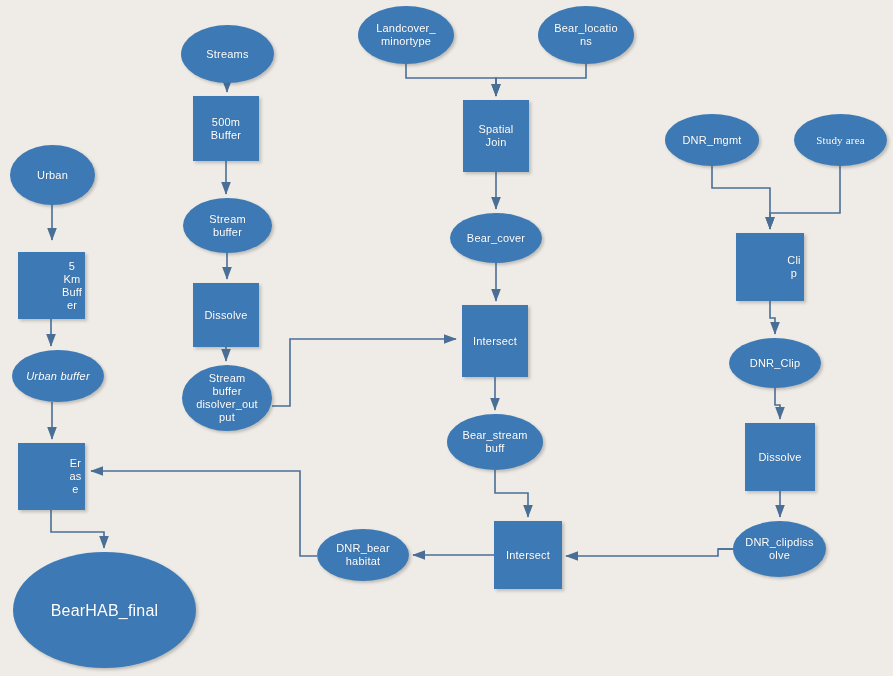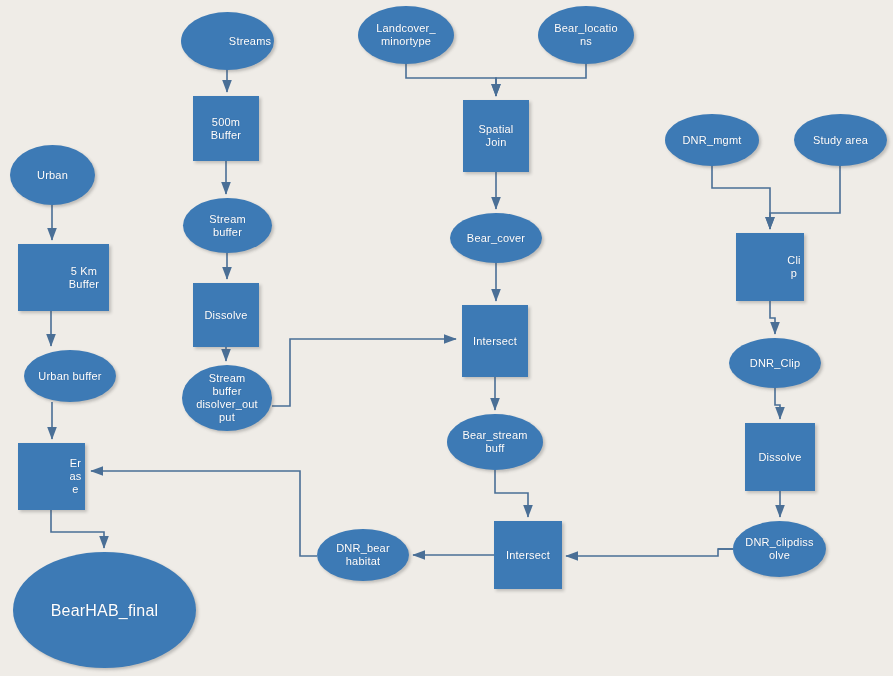--- a/index.html
+++ b/index.html
@@ -89,33 +89,33 @@
         <path d="M780,491 L780,517" fill="none" stroke="#4a6f96" stroke-width="1.6" marker-end="url(#arrow-end)"></path>
         <path d="M733,549 L718,549 L718,556 L566,556" fill="none" stroke="#4a6f96" stroke-width="1.6" marker-end="url(#arrow-end)"></path>
         <path d="M733,549 L718,549" fill="none" stroke="#4a6f96" stroke-width="1.6"></path>
       </g>
   </svg>
 
   <div id="node-layer">
       <div class="node data" style="left: 10px; top: 145px; width: 85px; height: 60px;">
         <span>Urban</span>
       </div>
-      <div class="node process" style="left: 18px; top: 244px; width: 91px; height: 67px; padding-left: 41px;">
+      <div class="node process" style="left: 18px; top: 252px; width: 67px; height: 67px; padding-left: 41px;">
         <span>5 Km<br>Buffer</span>
       </div>
-      <div class="node data" style="left: 24px; top: 350px; width: 92px; height: 52px;">
+      <div class="node data" style="left: 12px; top: 350px; width: 92px; height: 52px; font-style: italic;">
         <span>Urban buffer</span>
       </div>
       <div class="node process" style="left: 18px; top: 443px; width: 67px; height: 67px; padding-left: 48px;">
         <span>Erase</span>
       </div>
       <div class="node data big" style="left: 13px; top: 552px; width: 183px; height: 116px;">
         <span>BearHAB_final</span>
       </div>
-      <div class="node data" style="left: 181px; top: 12px; width: 93px; height: 58px; text-align: right;">
+      <div class="node data" style="left: 181px; top: 25px; width: 93px; height: 58px;">
         <span>Streams</span>
       </div>
       <div class="node process" style="left: 193px; top: 96px; width: 66px; height: 65px;">
         <span>500m<br>Buffer</span>
       </div>
       <div class="node data" style="left: 183px; top: 198px; width: 89px; height: 55px;">
         <span>Stream<br>buffer</span>
       </div>
       <div class="node process" style="left: 193px; top: 283px; width: 66px; height: 64px;">
         <span>Dissolve</span>
@@ -143,21 +143,21 @@
       </div>
       <div class="node process" style="left: 494px; top: 521px; width: 68px; height: 68px;">
         <span>Intersect</span>
       </div>
       <div class="node data" style="left: 317px; top: 529px; width: 92px; height: 52px; justify-content: center;">
         <span>DNR_bear<br>habitat</span>
       </div>
       <div class="node data" style="left: 665px; top: 114px; width: 94px; height: 52px;">
         <span>DNR_mgmt</span>
       </div>
-      <div class="node data" style="left: 794px; top: 114px; width: 93px; height: 52px;">
+      <div class="node data" style="left: 794px; top: 114px; width: 93px; height: 52px; font-family: Liberation Serif, serif;">
         <span>Study area</span>
       </div>
       <div class="node process" style="left: 736px; top: 233px; width: 68px; height: 68px; padding-left: 48px;">
         <span>Clip</span>
       </div>
       <div class="node data" style="left: 729px; top: 338px; width: 92px; height: 50px;">
         <span>DNR_Clip</span>
       </div>
       <div class="node process" style="left: 745px; top: 423px; width: 70px; height: 68px;">
         <span>Dissolve</span>

